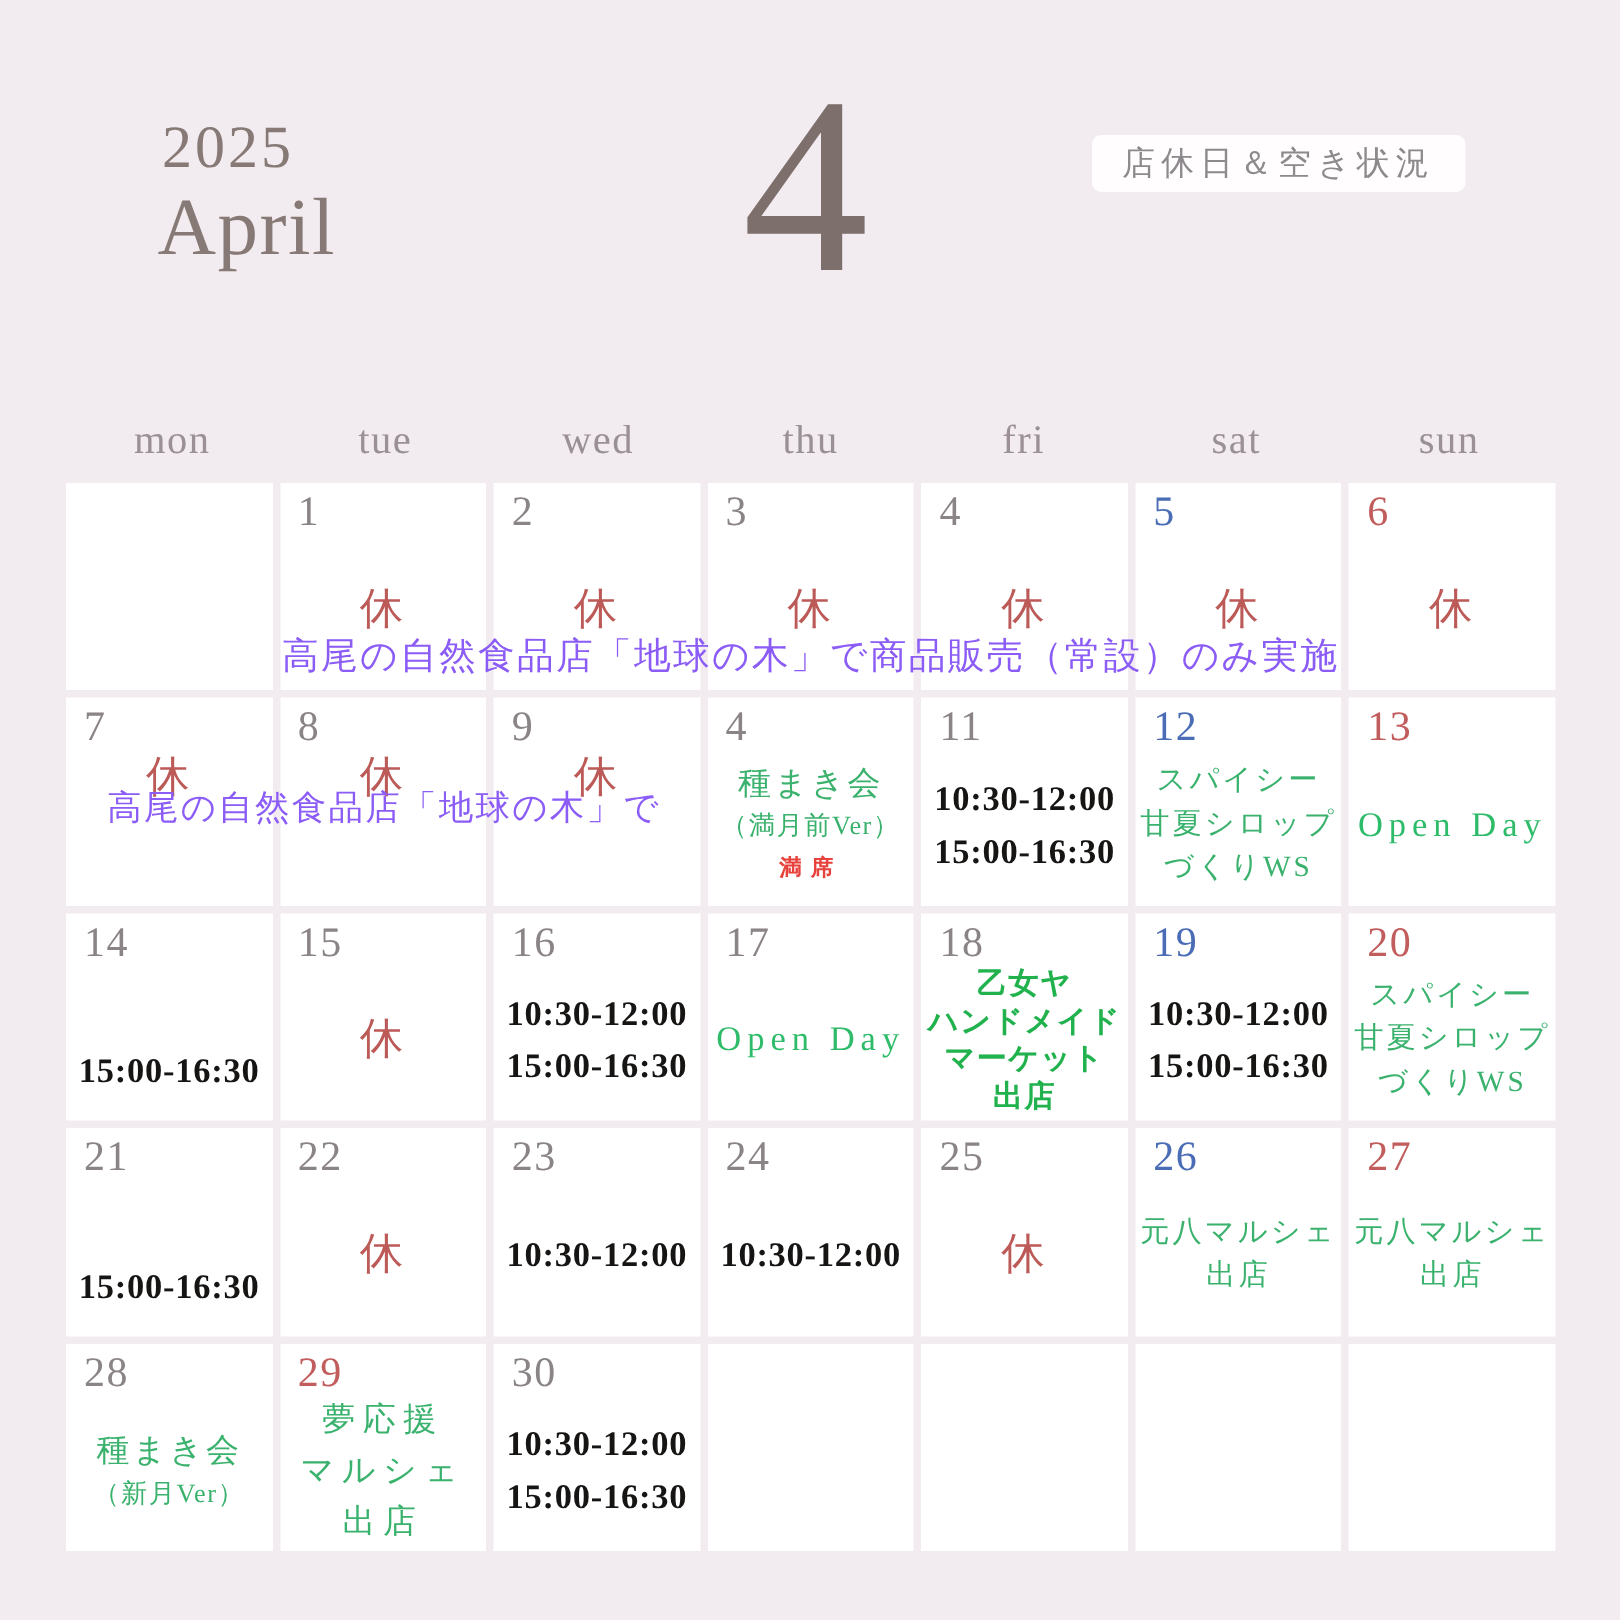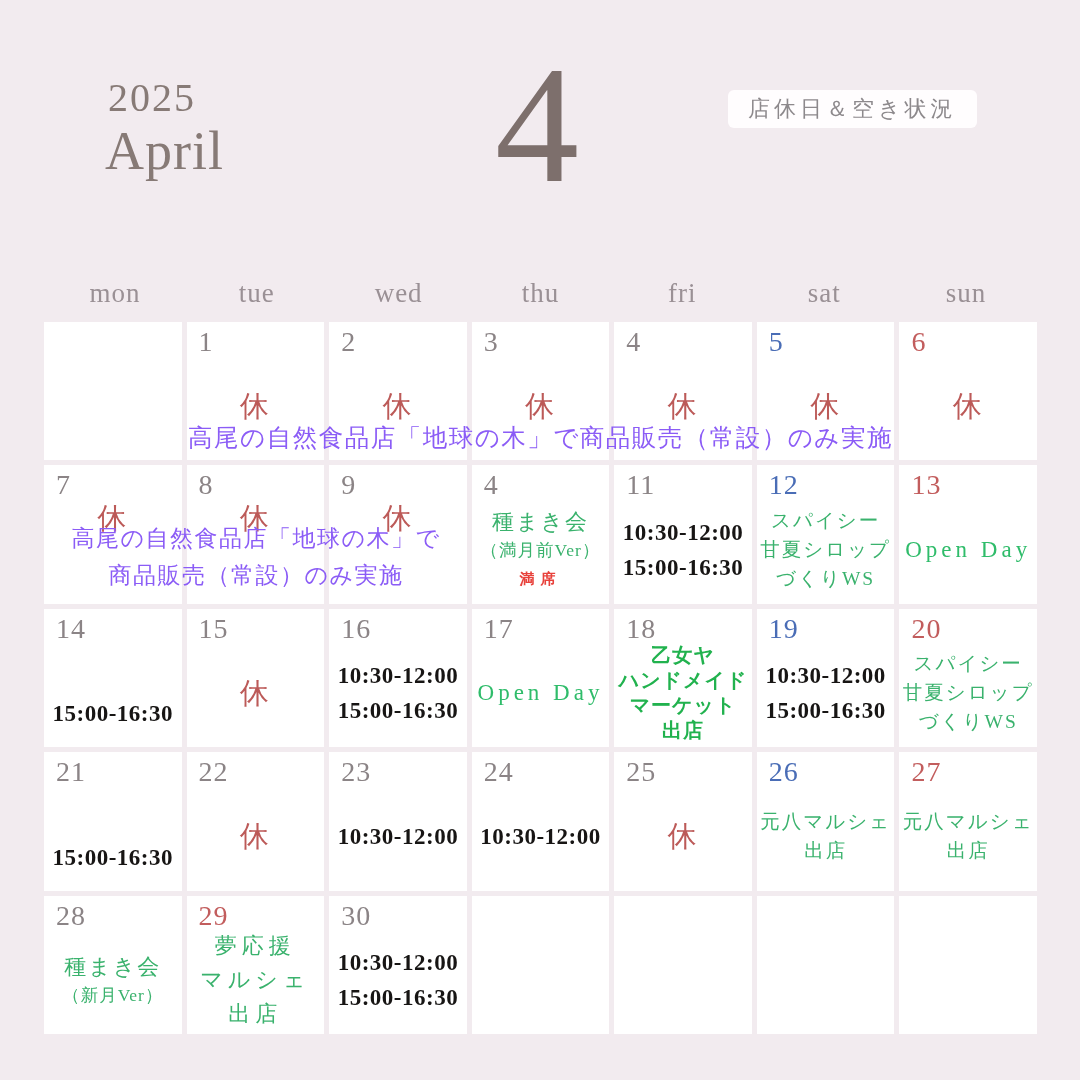--- a/index.html
+++ b/index.html
@@ -272,17 +272,16 @@
       </div>
       <div class="cell"></div>
       <div class="cell"></div>
       <div class="cell"></div>
       <div class="cell"></div>
       <div class="overlay overlay-row1">
         <div>高尾の自然食品店「地球の木」で商品販売（常設）のみ実施</div>
       </div>
       <div class="overlay overlay-row2">
         <div>高尾の自然食品店「地球の木」で</div>
-        <div>商品販売（常設）のみ実施</div>
       </div>
     </div>
 
 </div>
 
 </body></html>

